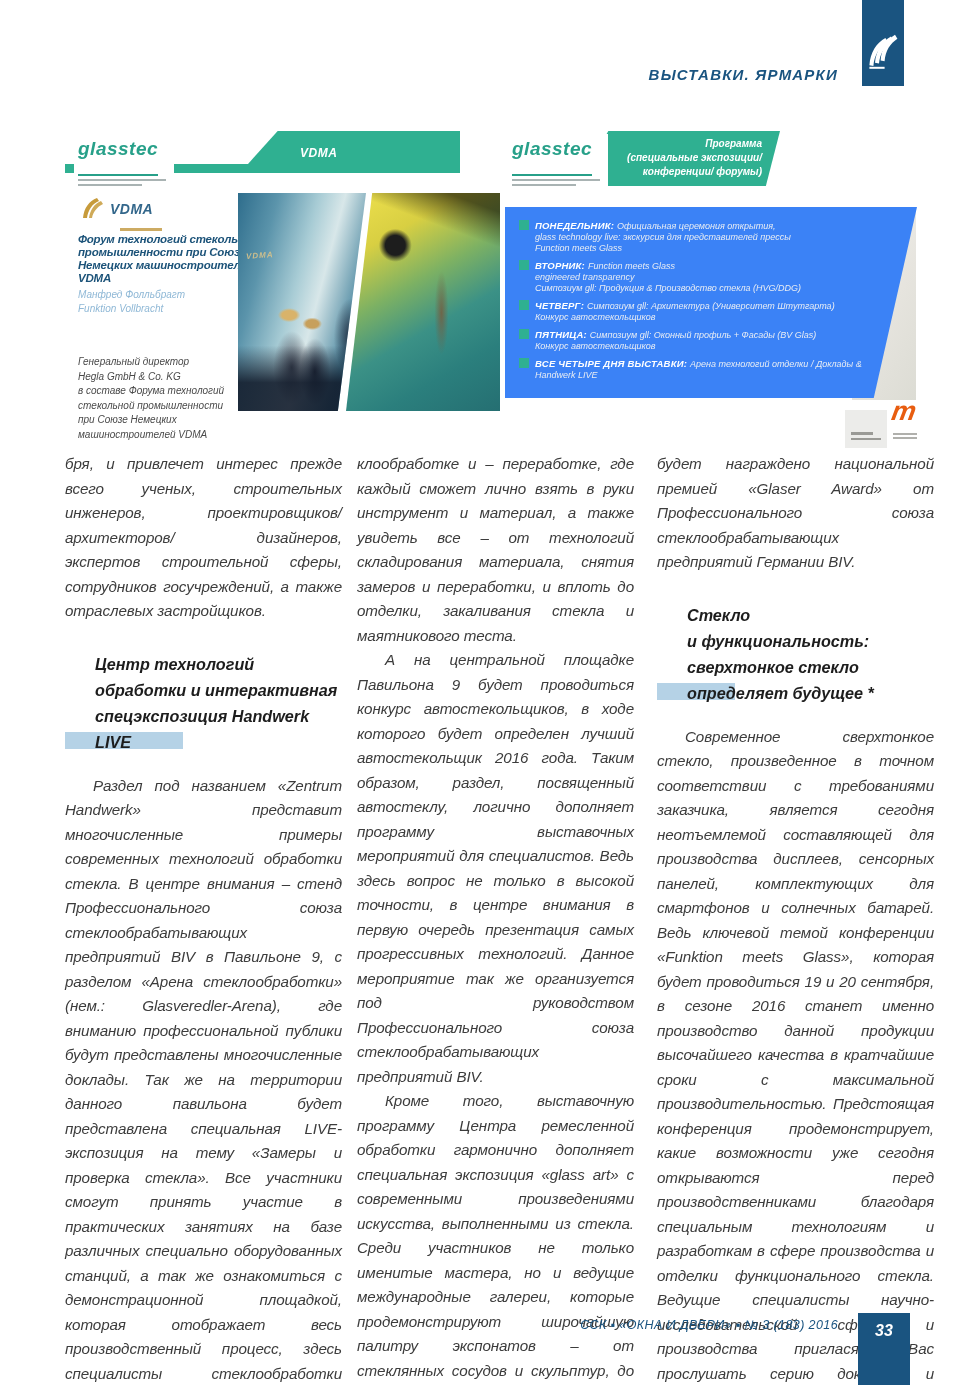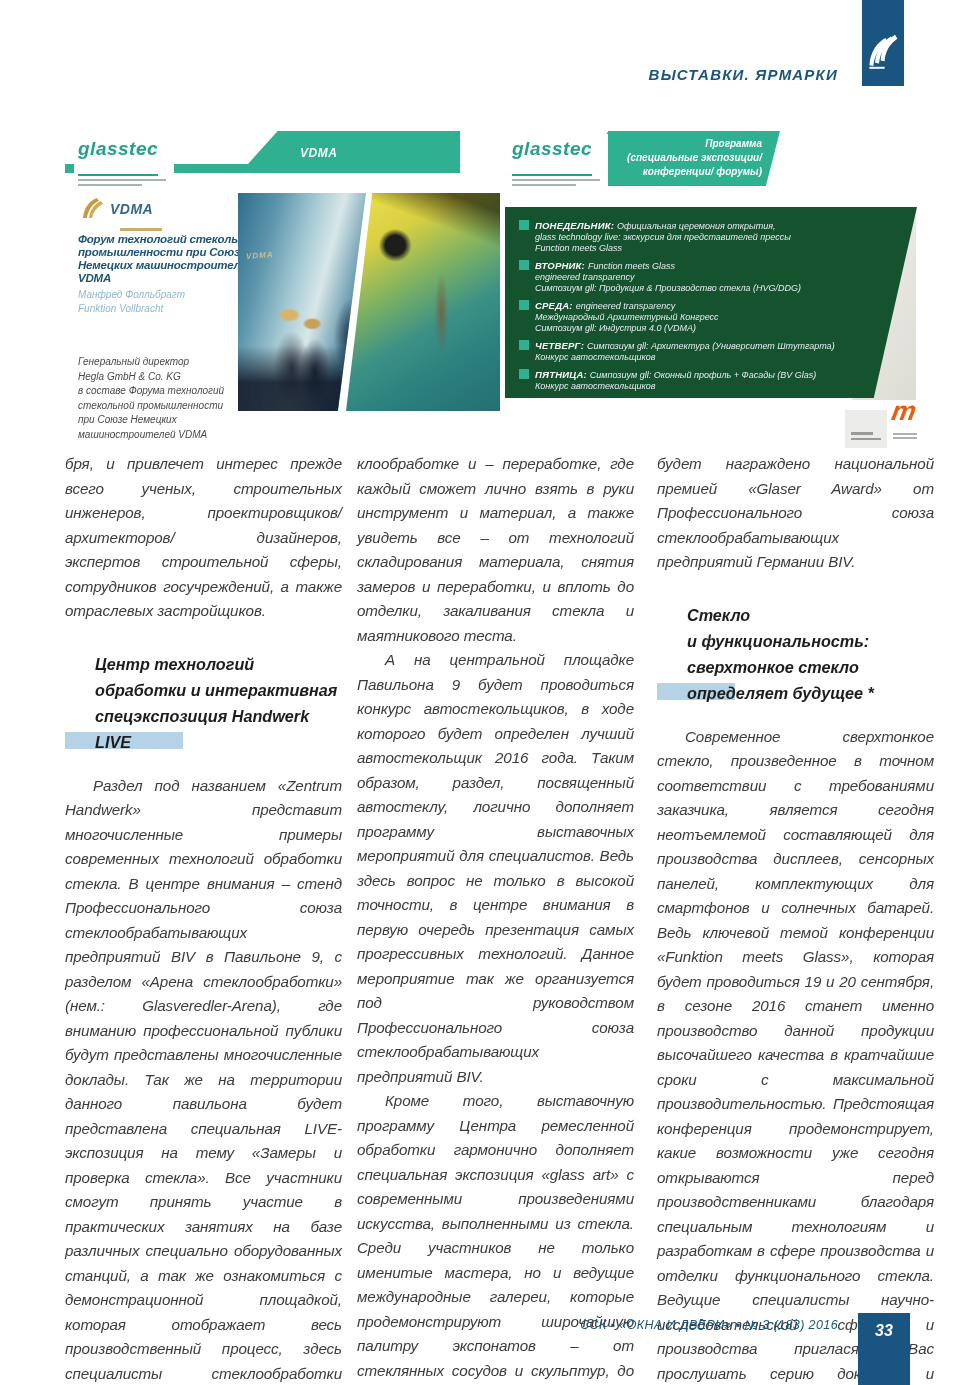--- a/index.html
+++ b/index.html
@@ -63,21 +63,21 @@
           radial-gradient(ellipse 10px 60px at 62% 55%,rgba(120,90,60,.8),rgba(120,90,60,0) 70%),
           linear-gradient(150deg,#efe14e 0%,#d8cf42 22%,#7db163 42%,#3b9186 60%,#2b7f7d 78%,#256f72 100%);}
 
   
   .bannerR{position:absolute;left:578px;top:131px;width:202px;height:55px;background:#2fb091;
         clip-path:polygon(15% 0,100% 0,93% 100%,0 100%);color:#fff;font-size:10px;
         font-weight:bold;line-height:14px;text-align:right;box-sizing:border-box;
         padding:6px 18px 0 0;}
   .backdropR{position:absolute;left:852px;top:208px;width:64px;height:192px;
         background:linear-gradient(120deg,#f3f2ef 0%,#e6e4de 55%,#dcdcd4 100%);}
-  .panel{position:absolute;left:505px;top:207px;width:412px;height:191px;background:#14532d;
+  .panel{position:absolute;left:505px;top:207px;width:412px;height:191px;background:#3b82f6;
         clip-path:polygon(0 0,100% 0,89.5% 100%,0 100%);box-sizing:border-box;
         padding:13px 34px 0 30px;}
   .prog-item{position:relative;margin-bottom:6px;color:#e8edf4;font-size:9px;line-height:11px;}
   .prog-item .bullet{position:absolute;left:-16px;top:0;width:10px;height:10px;background:#2fb091;}
   .prog-day{font-weight:bold;color:#fff;font-size:9.5px;letter-spacing:.2px;margin-right:3px;}
   .prog-cont{white-space:pre-line;}
   .prog-cont:empty{display:none;}
 
   .partner-box{position:absolute;left:845px;top:410px;width:42px;height:38px;background:#ececea;}
   .partner-box i{display:block;height:2.5px;background:#9a9a96;margin:3px 6px 0 6px;}
@@ -190,26 +190,20 @@
 Function meets Glass</div>
     </div>
     <div class="prog-item">
       <span class="bullet"></span>
       <span class="prog-day">ВТОРНИК:</span><span>Function meets Glass</span>
       <div class="prog-cont">engineered transparency
 Симпозиум gll: Продукция &amp; Производство стекла (HVG/DDG)</div>
     </div>
     <div class="prog-item">
       <span class="bullet"></span>
-      <span class="prog-day">СРЕДА:</span><span>engineered transparency</span>
-      <div class="prog-cont">Международный Архитектурный Конгресс
-Симпозиум gll: Индустрия 4.0 (VDMA)</div>
-    </div>
-    <div class="prog-item">
-      <span class="bullet"></span>
       <span class="prog-day">ЧЕТВЕРГ:</span><span>Симпозиум gll: Архитектура (Университет Штутгарта)</span>
       <div class="prog-cont">Конкурс автостекольщиков</div>
     </div>
     <div class="prog-item">
       <span class="bullet"></span>
       <span class="prog-day">ПЯТНИЦА:</span><span>Симпозиум gll: Оконный профиль + Фасады (BV Glas)</span>
       <div class="prog-cont">Конкурс автостекольщиков</div>
     </div>
     <div class="prog-item">
       <span class="bullet"></span>

